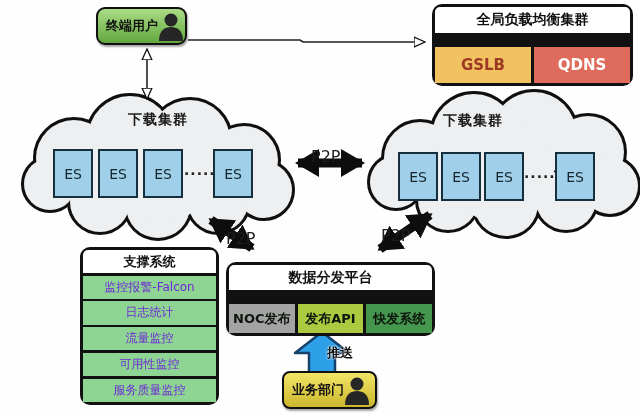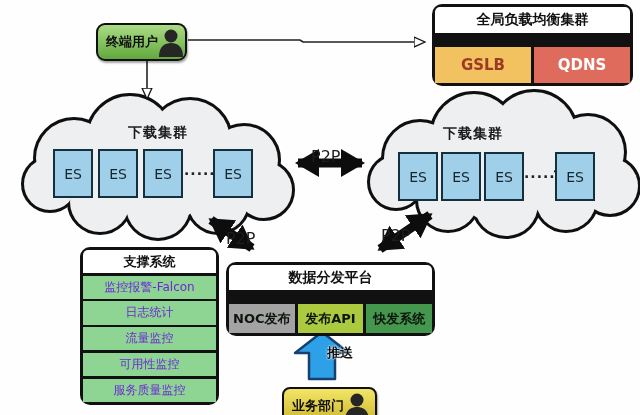--- a/index.html
+++ b/index.html
@@ -3,41 +3,41 @@
 <meta charset="utf-8">
 <style>
   html,body{margin:0;padding:0;background:#fff;}
   #stage{position:relative;width:640px;height:415px;background:#fefefe;overflow:hidden;
          font-family:"DejaVu Sans","Liberation Sans",sans-serif;}
   .abs{position:absolute;}
   svg{display:block;overflow:visible;}
 
   
   .cloud{z-index:1;}
-  .cloud-title{z-index:3;font-size:14px;font-weight:bold;color:#1a1a1a;letter-spacing:1px;margin-top:13px;}
+  .cloud-title{z-index:3;font-size:14px;font-weight:bold;color:#1a1a1a;letter-spacing:1px;}
   .es-box{z-index:3;width:36px;height:45px;background:#9fcfe9;border:2px solid #14303f;
           display:flex;align-items:center;justify-content:center;font-size:14px;color:#16262e;}
   .dots{z-index:3;font-size:14px;font-weight:bold;color:#222;letter-spacing:1px;}
 
   
   #connectors{z-index:5;}
   .edge-label{z-index:6;font-size:16px;color:#1d1d1d;}
 
   
   .blackbox{background:#111;border-radius:10px;padding:3px;box-sizing:border-box;
             display:flex;flex-direction:column;gap:14px;z-index:10;}
   .bb-header{background:#fff;border-radius:5px 5px 0 0;display:flex;align-items:center;
              justify-content:center;font-weight:bold;color:#111;}
   .bb-row{display:flex;gap:3px;flex:0 0 auto;}
   .bb-cell{display:flex;align-items:center;justify-content:center;font-weight:bold;}
 
   
   .actor{z-index:12;border:2px solid #101010;border-radius:9px;display:flex;align-items:center;
          justify-content:space-between;padding:2px 5px 2px 8px;box-sizing:border-box;
-         box-shadow:1px 2px 2px rgba(0,0,0,.35);margin-top:16px;}
+         box-shadow:1px 2px 2px rgba(0,0,0,.35);}
   .actor .lbl{font-size:13px;font-weight:bold;color:#101010;white-space:nowrap;}
   .actor-user{background:linear-gradient(#abdc86,#62a83e);}
   .actor-biz{background:linear-gradient(#f2e566,#ccb72e);}
 
   
   .glb-title{height:36px;font-size:14px;}
   .glb-cell{flex:1;height:36px;font-size:15px;border-radius:0 0 0 0;}
   .cell-gslb{background:#f1c25f;color:#9c3a26;}
   .cell-qdns{background:#de6b5b;color:#fff;}
 

